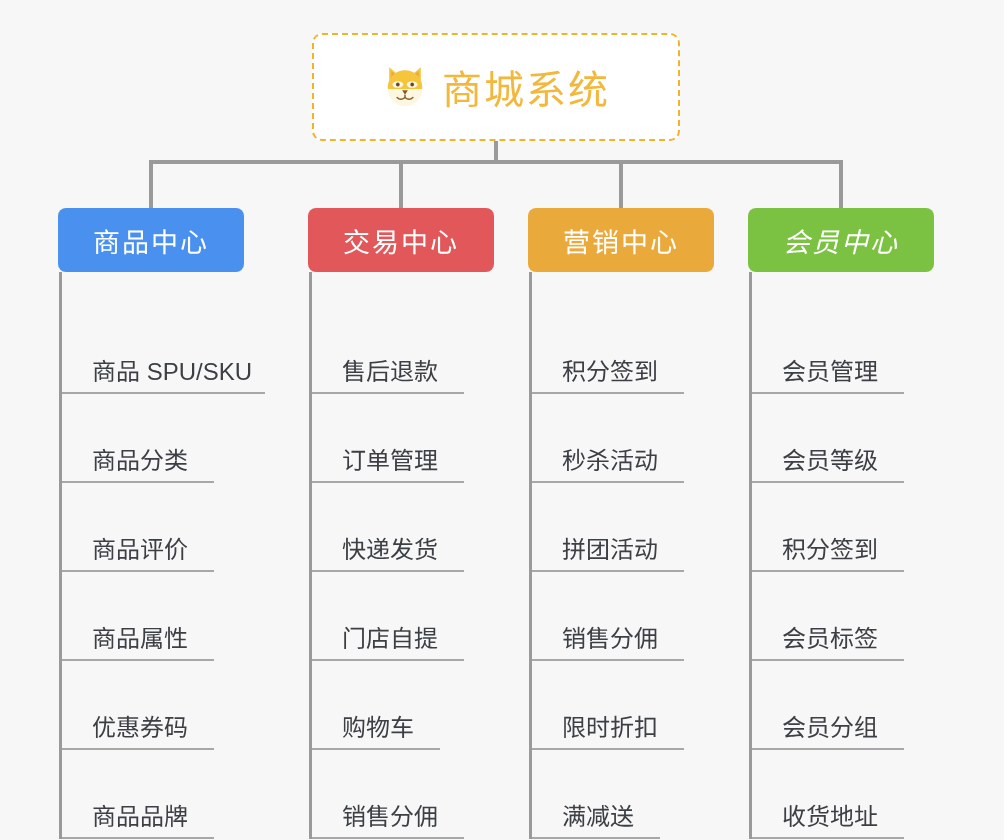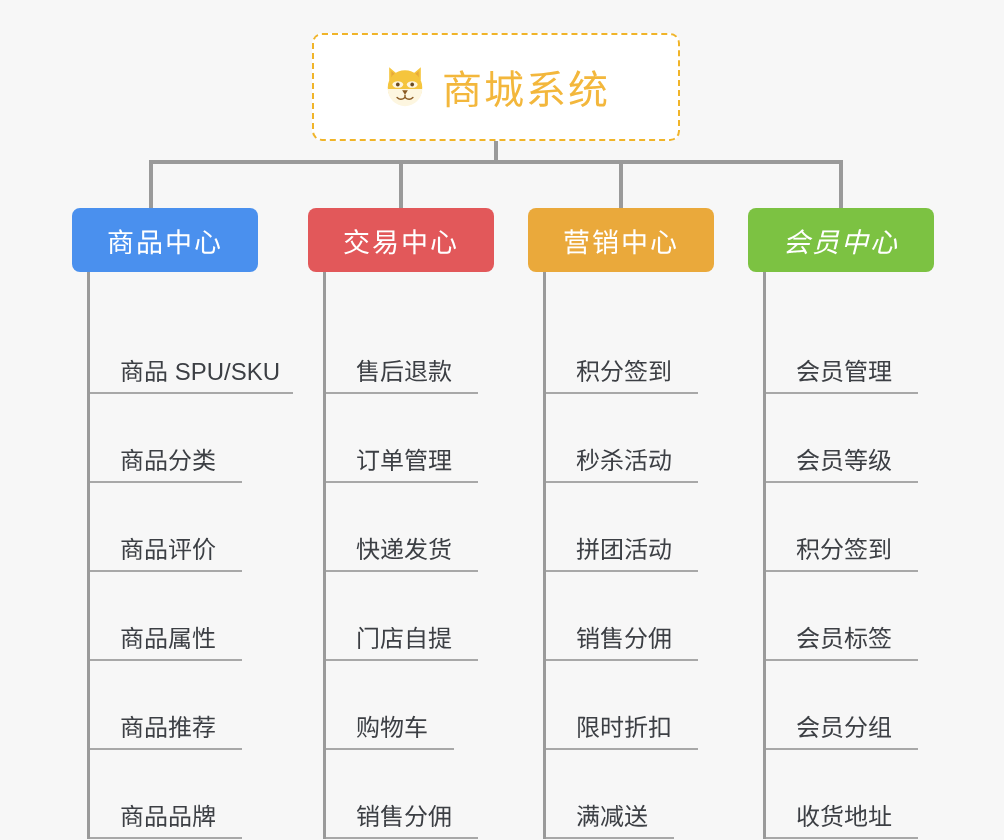--- a/index.html
+++ b/index.html
@@ -49,21 +49,21 @@
     height: 64px;
     border-radius: 8px;
     display: flex; align-items: center; justify-content: center;
     color: #ffffff;
     font-size: 27px;
     letter-spacing: 2px;
     white-space: nowrap;
   }
   .items {
     position: relative;
-    margin-left: 15px;
+    margin-left: 1px;
     border-left: 3px solid #9a9a9a;
     padding-top: 33px;
   }
   .item {
     height: 89px;
     position: relative;
   }
   .item-label {
     position: absolute;
     left: 30px;
@@ -109,41 +109,41 @@
   <div class="conn conn-v-root"></div>
   <div class="conn conn-bus"></div>
 
   <div id="drops">
       <div class="conn conn-drop" style="left: 149px;"></div>
       <div class="conn conn-drop" style="left: 399px;"></div>
       <div class="conn conn-drop" style="left: 619px;"></div>
       <div class="conn conn-drop" style="left: 839px;"></div>
     </div>
   <div id="columns">
-      <div class="col" style="left: 72px; width: 186px;">
+      <div class="col" style="left: 58px; width: 186px;">
         <div class="cat-box" style="background: rgb(74, 144, 238); width: 186px;">商品中心</div>
         <div class="items">
           <div class="item">
             <span class="item-label">商品 SPU/SKU</span>
             <div class="item-rule" style="width: 203px;"></div>
           </div>
           <div class="item">
             <span class="item-label">商品分类</span>
             <div class="item-rule" style="width: 152px;"></div>
           </div>
           <div class="item">
             <span class="item-label">商品评价</span>
             <div class="item-rule" style="width: 152px;"></div>
           </div>
           <div class="item">
             <span class="item-label">商品属性</span>
             <div class="item-rule" style="width: 152px;"></div>
           </div>
           <div class="item">
-            <span class="item-label">商品推荐</span>
+            <span class="item-label">优惠券码</span>
             <div class="item-rule" style="width: 152px;"></div>
           </div>
           <div class="item">
             <span class="item-label">商品品牌</span>
             <div class="item-rule" style="width: 152px;"></div>
           </div>
         </div>
       </div>
       <div class="col" style="left: 308px; width: 186px;">
         <div class="cat-box" style="background: rgb(226, 88, 90); width: 186px;">交易中心</div>

